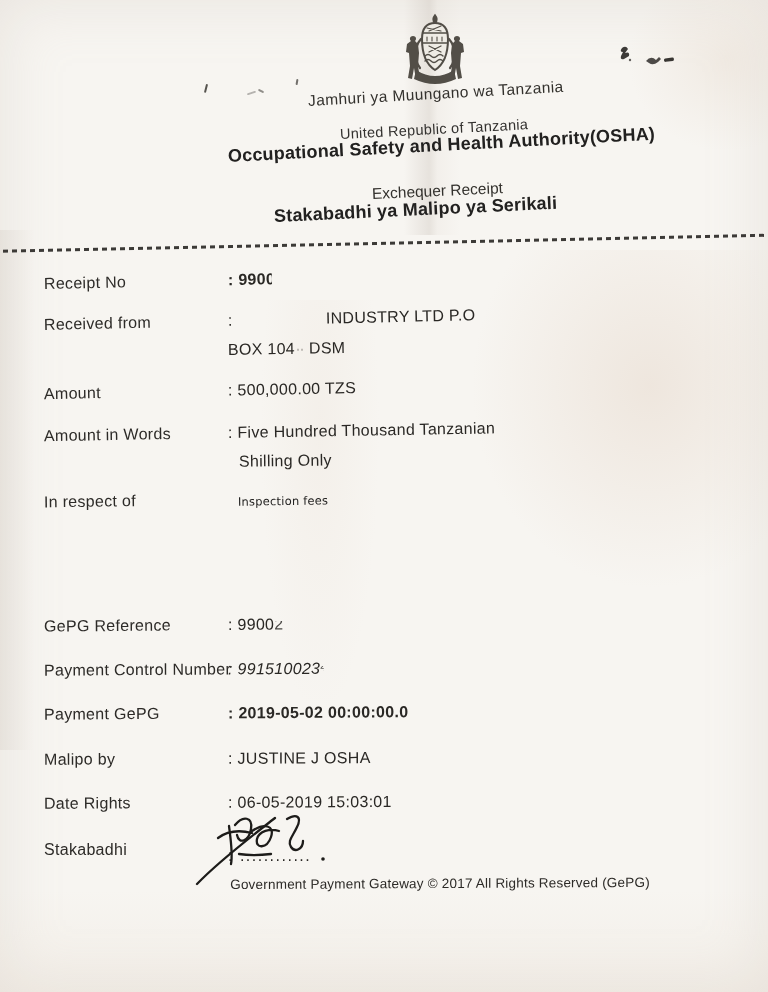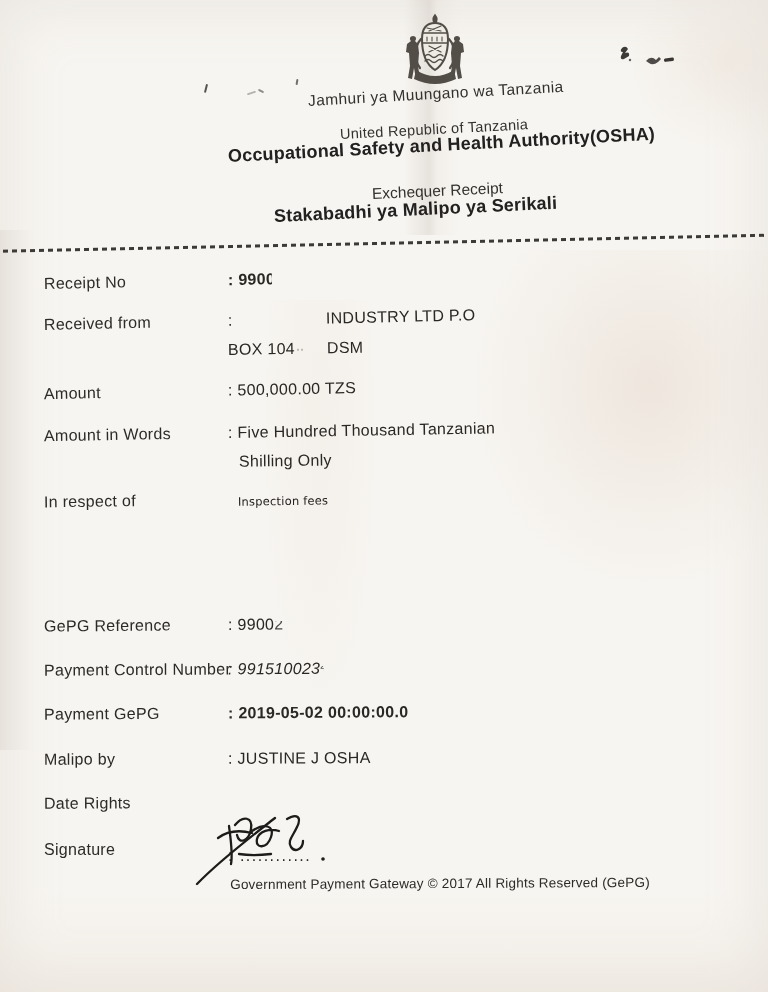--- a/index.html
+++ b/index.html
@@ -28,21 +28,21 @@
   .val{position:absolute;left:228px;letter-spacing:.3px;color:#2a2825;}
   .b{font-weight:700;}
   .bi{font-weight:400;font-style:italic;}
   .small-val{font-family:"DejaVu Sans", sans-serif;font-size:11.5px;color:#232221;letter-spacing:.2px;}
   .clip-half{display:inline-block;overflow:hidden;width:6px;vertical-align:bottom;}
   .clip-bottom{display:inline-block;clip-path:inset(30% 0 0 0);opacity:.85;}
   .clip-tick{display:inline-block;overflow:hidden;width:5px;clip-path:inset(45% 30% 0 0);font-size:12px;vertical-align:baseline;opacity:.8;}
   .gap-faint{display:inline-block;width:12px;position:relative;}
   .gap-faint::after{content:"";position:absolute;left:2px;bottom:3px;width:7px;height:2px;
     background:repeating-linear-gradient(90deg,rgba(90,85,80,.35) 0 2px,transparent 2px 4px);}
-  .dsm{margin-left:20px;text-align:right;}
+  .dsm{margin-left:2px;text-align:right;}
   
   .footer{left:120px;top:876px;width:640px;text-align:center;font-size:13.5px;color:#2c2a27;letter-spacing:.2px;transform:rotate(-.3deg);}
   
   .stain{position:absolute;pointer-events:none;}
   .s1{left:470px;top:250px;width:300px;height:340px;background:radial-gradient(ellipse at 60% 40%,rgba(224,206,190,.38),transparent 70%);}
   .s2{left:630px;top:0;width:138px;height:150px;background:radial-gradient(ellipse at 70% 40%,rgba(226,211,196,.32),transparent 72%);}
   .s3{left:404px;top:0;width:56px;height:235px;background:linear-gradient(90deg,transparent,rgba(188,178,168,.28) 45%,rgba(210,200,190,.12) 60%,transparent);}
   .s4{left:0;top:230px;width:34px;height:520px;background:linear-gradient(90deg,rgba(198,188,178,.22),transparent);}
   .s5{left:0;top:890px;width:768px;height:102px;background:linear-gradient(180deg,transparent,rgba(232,222,210,.3));}
   .s6{left:260px;top:300px;width:120px;height:420px;background:radial-gradient(ellipse at 50% 30%,rgba(228,214,200,.18),transparent 70%);}
@@ -155,24 +155,25 @@
     <span class="val b">: 2019-05-02 00:00:00.0</span>
   </div>
 
   <div class="row" style="top:751px;transform:rotate(-.3deg);">
     <span class="lbl">Malipo by</span>
     <span class="val">: JUSTINE J OSHA</span>
   </div>
 
   <div class="row" style="top:795px;transform:rotate(-.3deg);">
     <span class="lbl">Date Rights</span>
+    <span class="val">: 06-05-2019 15:03:01</span>
   </div>
 
   <div class="row" style="top:841px;">
-    <span class="lbl">Signature</span>
+    <span class="lbl">Stakabadhi</span>
     <span class="val" style="top:6px;letter-spacing:1.5px;">: ............</span>
   </div>
 
   <svg class="abs" style="left:190px;top:798px;" width="180" height="100" viewBox="0 0 180 100">
     <g stroke="#1d1c1a" stroke-width="2.3" fill="none" stroke-linecap="round" stroke-linejoin="round">
       <path d="M85,20 C62,38 30,62 7,86"></path>
       <path d="M39,28 C41,44 43,56 41,66"></path>
       <path d="M28,40 C40,31 54,33 62,35"></path>
       <path d="M45,27 C53,17 63,19 61,31 C59,43 49,47 47,37"></path>
       <path d="M62,33 C74,25 85,27 81,39 C77,51 65,51 67,41 C69,33 80,30 89,33"></path>

